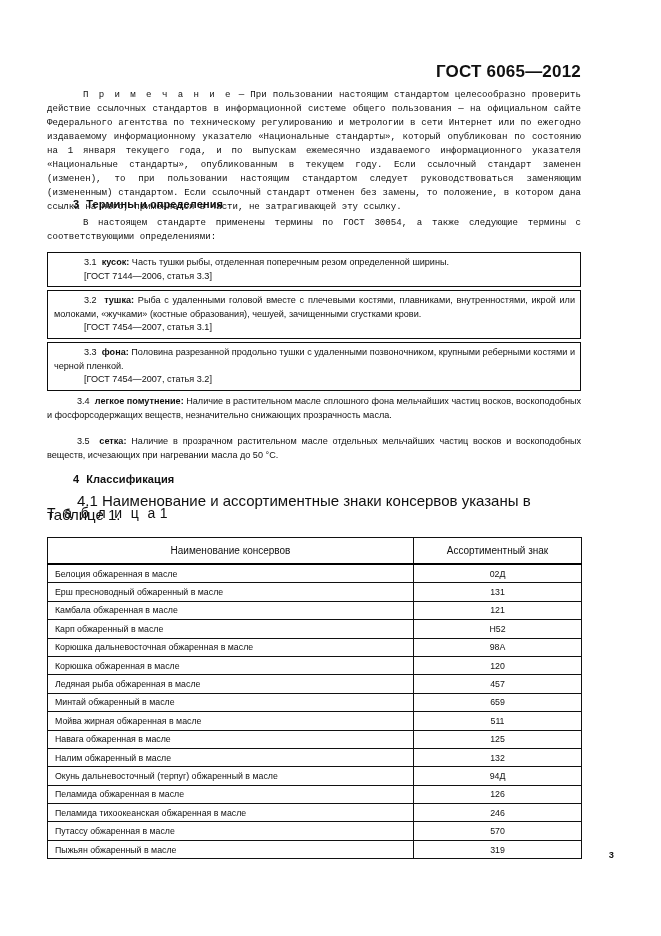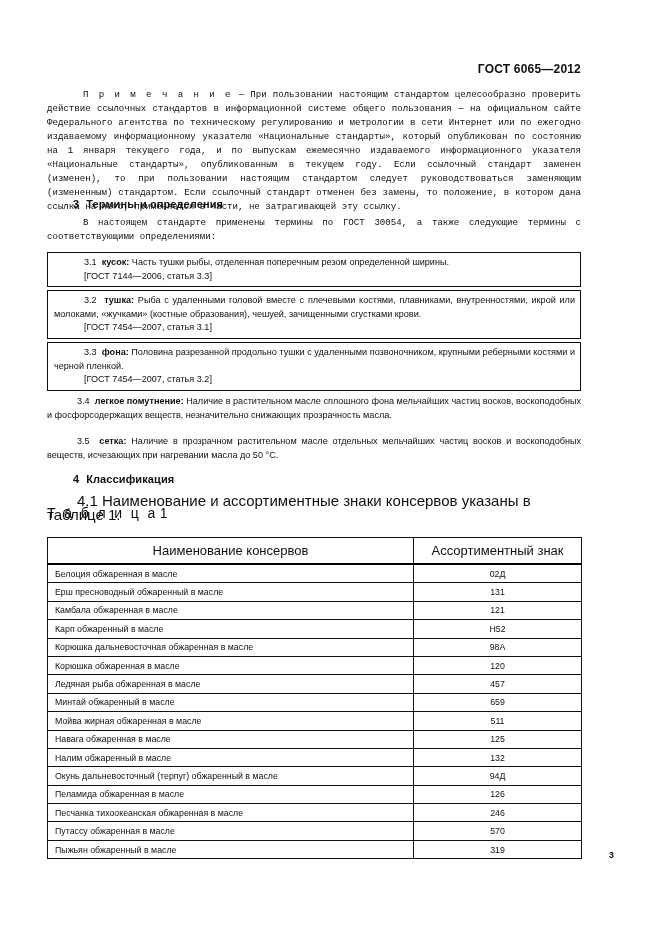--- a/index.html
+++ b/index.html
@@ -19,21 +19,21 @@
   .page {
     position: absolute;
     inset: 0;
   }
 
   
   .running-header {
     position: absolute;
     top: 62px;
     right: 80px;
-    font-size: 12px;
+    font-size: 17px;
     font-weight: bold;
     letter-spacing: 0.2px;
     white-space: nowrap;
   }
 
   
   .content {
     position: absolute;
     left: 47px;
     top: 88px;
@@ -152,21 +152,21 @@
   table.t1 th,
   table.t1 td {
     border: 1px solid #111111;
     padding: 0;
     font-weight: normal;
   }
   table.t1 thead th {
     height: 25px;
     text-align: center;
     vertical-align: middle;
-    font-size: 13px;
+    font-size: 10px;
     border-bottom: 2px solid #000000;
   }
   table.t1 tbody td {
     height: 17.4px;
     vertical-align: middle;
   }
   table.t1 tbody td.name {
     text-align: left;
     padding-left: 7px;
   }
@@ -291,21 +291,21 @@
         </tr>
         <tr>
           <td class="name">Окунь дальневосточный (терпуг) обжаренный в масле</td>
           <td class="mark">94Д</td>
         </tr>
         <tr>
           <td class="name">Пеламида обжаренная в масле</td>
           <td class="mark">126</td>
         </tr>
         <tr>
-          <td class="name">Песчанка тихоокеанская обжаренная в масле</td>
+          <td class="name">Пеламида тихоокеанская обжаренная в масле</td>
           <td class="mark">246</td>
         </tr>
         <tr>
           <td class="name">Путассу обжаренная в масле</td>
           <td class="mark">570</td>
         </tr>
         <tr>
           <td class="name">Пыжьян обжаренный в масле</td>
           <td class="mark">319</td>
         </tr>

